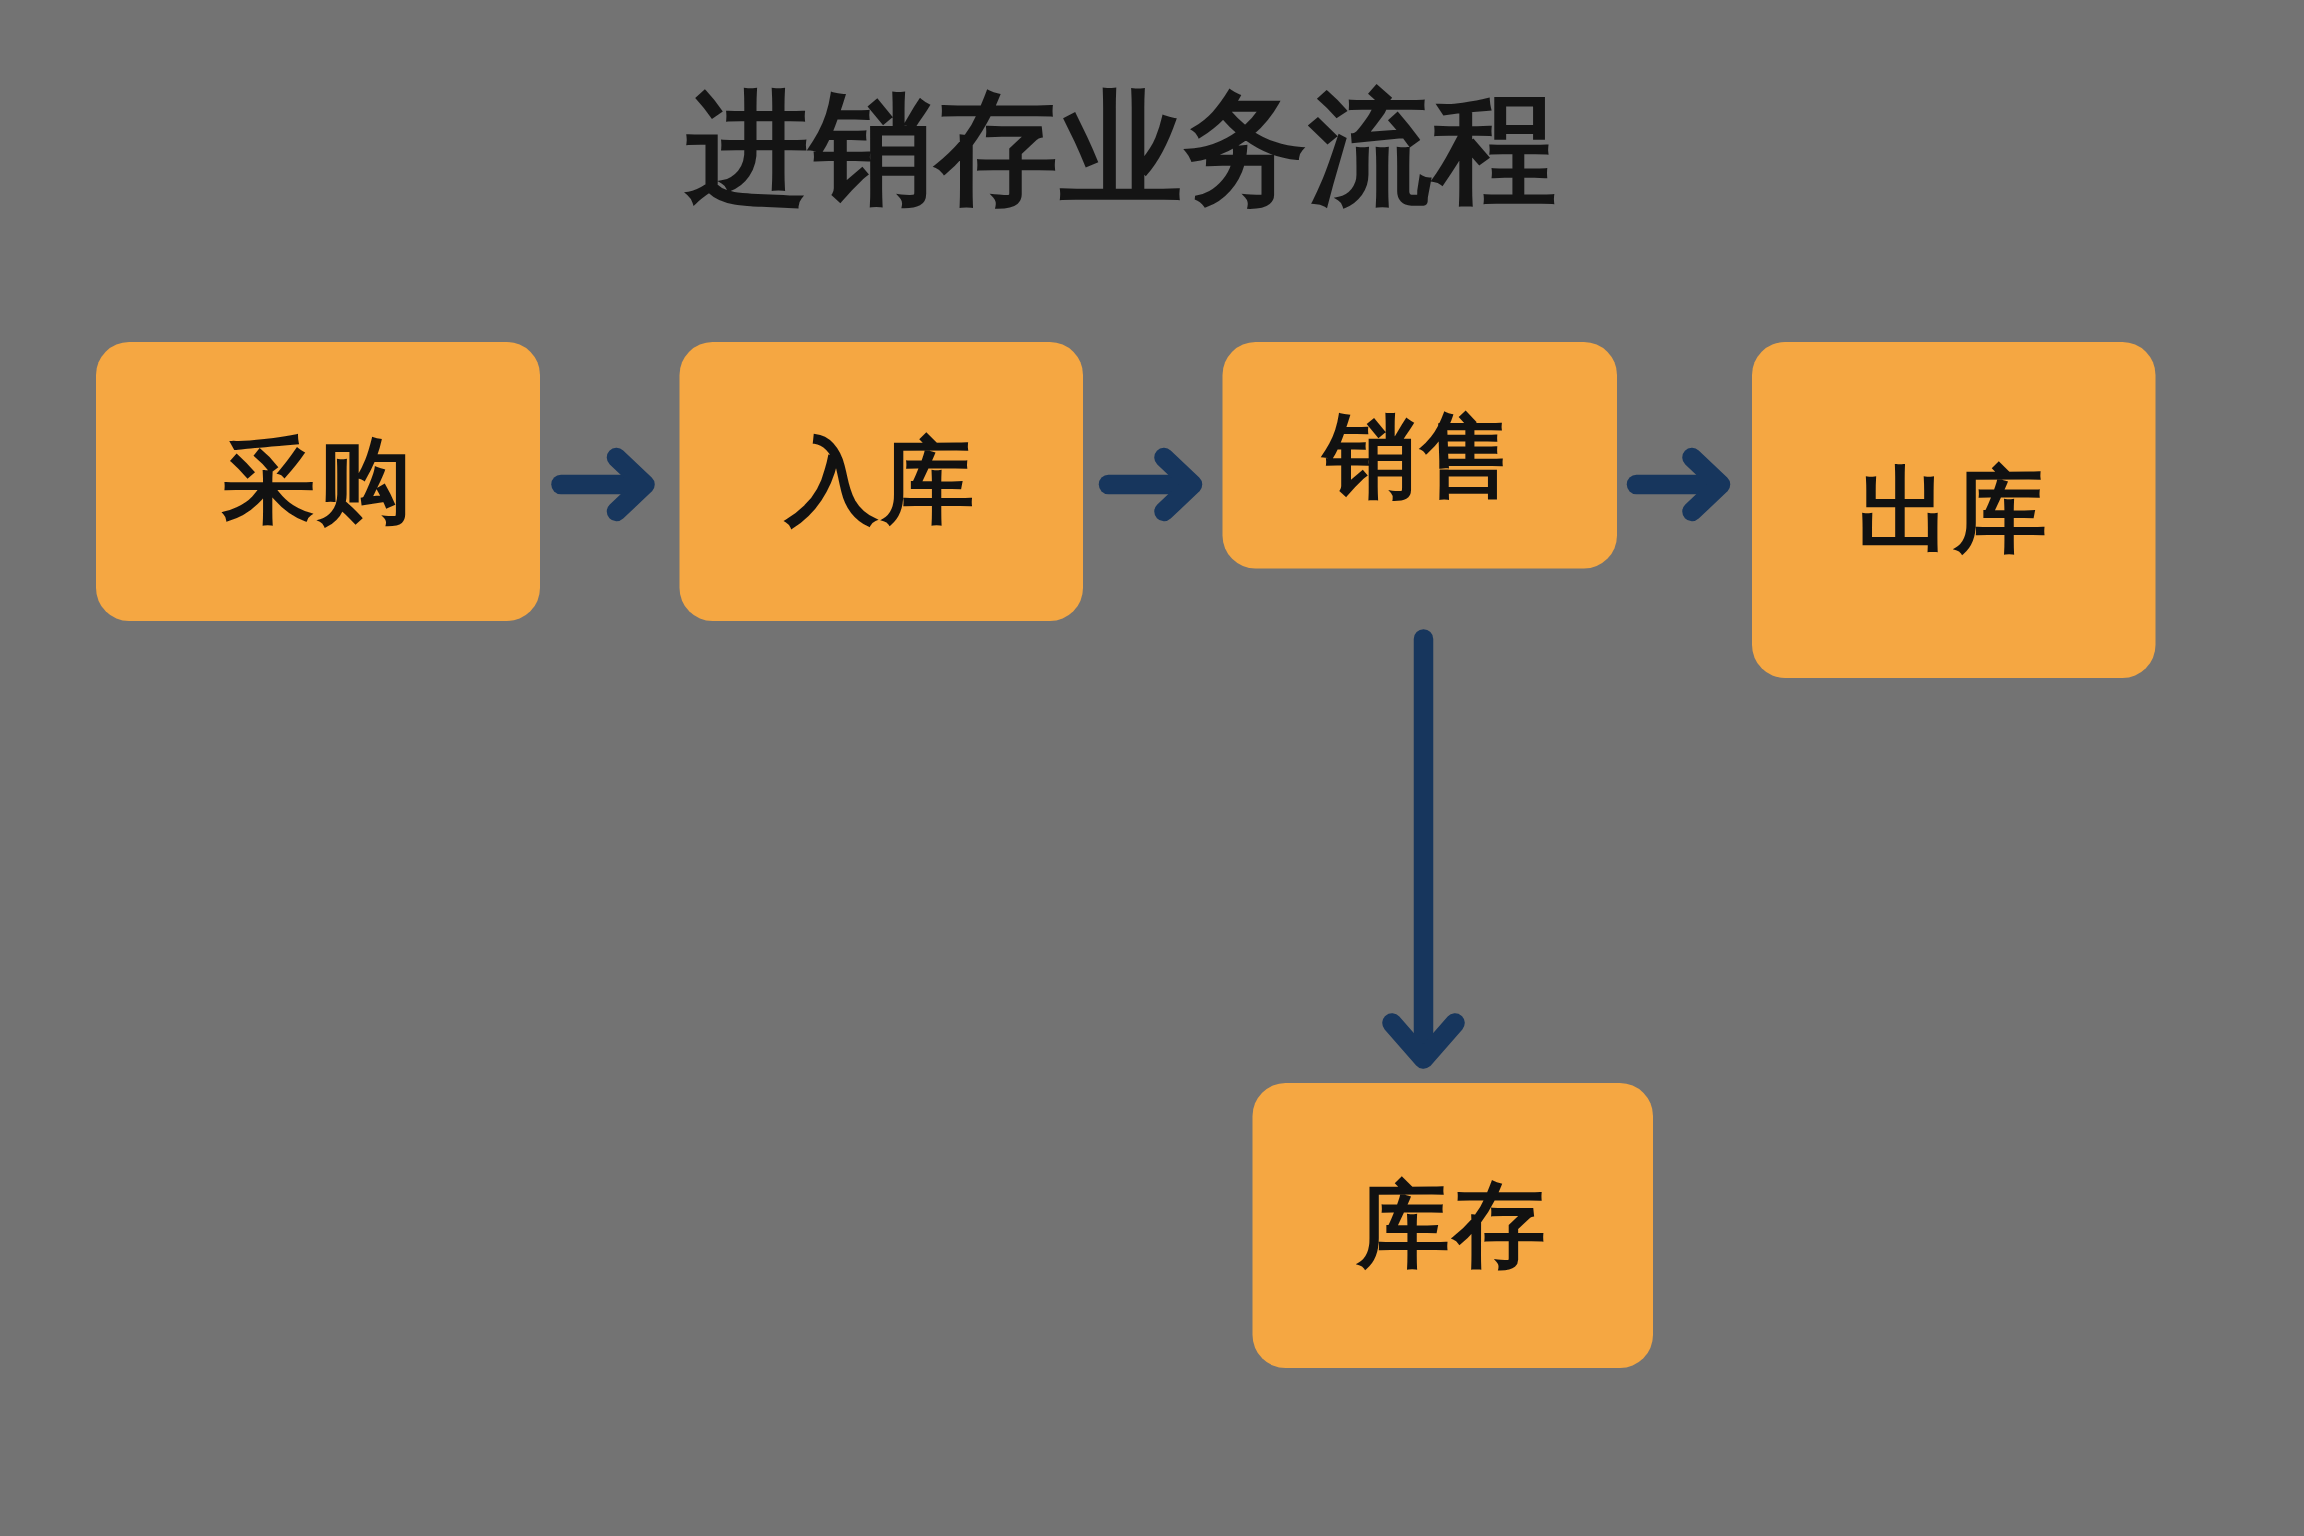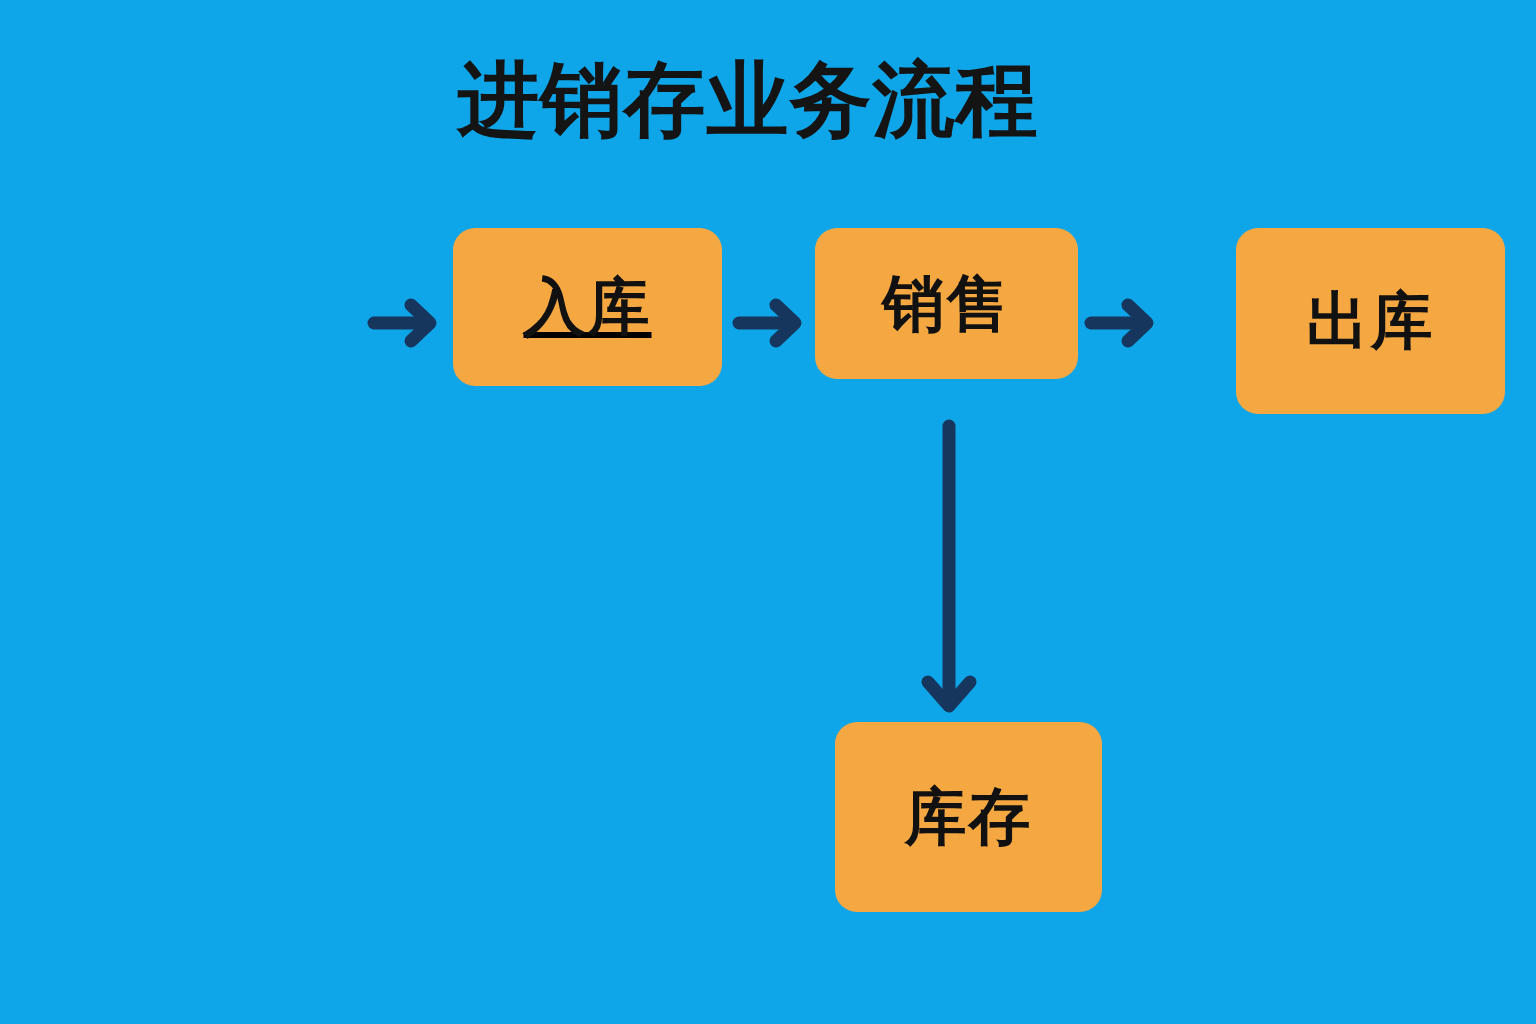--- a/index.html
+++ b/index.html
@@ -10,21 +10,21 @@
     width: 1536px;
     height: 1024px;
     background: #fdfdfd;
     font-family: "DejaVu Sans", "Liberation Sans", sans-serif;
     overflow: hidden;
   }
   #canvas {
     position: relative;
     width: 1536px;
     height: 1024px;
-    background: #0ea5e9;
+    background: #737373;
   }
 
   
   #diagram-title {
     position: absolute;
     left: 0;
     top: 52px;
     width: 1496px;
     text-align: center;
     font-size: 82px;
@@ -49,23 +49,23 @@
     font-size: 62px;
     line-height: 62px;
     font-weight: 700;
     color: #111111;
     letter-spacing: 2px;
     white-space: nowrap;
     user-select: none;
   }
 
   #node-purchase  { left: 64px;  top: 228px; width: 296px; height: 186px; }
-  #node-inbound   { left: 453px; top: 228px; width: 269px; height: 158px; text-decoration: underline; }
+  #node-inbound   { left: 453px; top: 228px; width: 269px; height: 186px; }
   #node-sales     { left: 815px; top: 228px; width: 263px; height: 151px; }
-  #node-outbound  { left: 1236px;top: 228px; width: 269px; height: 186px; }
+  #node-outbound  { left: 1168px;top: 228px; width: 269px; height: 224px; }
   #node-inventory { left: 815px; top: 722px; width: 267px; height: 190px; margin-left: 20px; }
 
   
   .arrow-h {
     position: absolute;
     top: 292px;
     width: 76px;
     height: 62px;
   }
   #arrow-purchase-inbound { left: 368px; }
@@ -82,20 +82,23 @@
 
   svg { display: block; overflow: visible; }
 </style>
 </head>
 <body>
 
 <div id="canvas">
 
   <div id="diagram-title">进销存业务流程</div>
 
+  <div class="node" id="node-purchase">
+    <span class="node-label">采购</span>
+  </div>
 
   <div class="node" id="node-inbound">
     <span class="node-label">入库</span>
   </div>
 
   <div class="node" id="node-sales">
     <span class="node-label">销售</span>
   </div>
 
   <div class="node" id="node-outbound">

